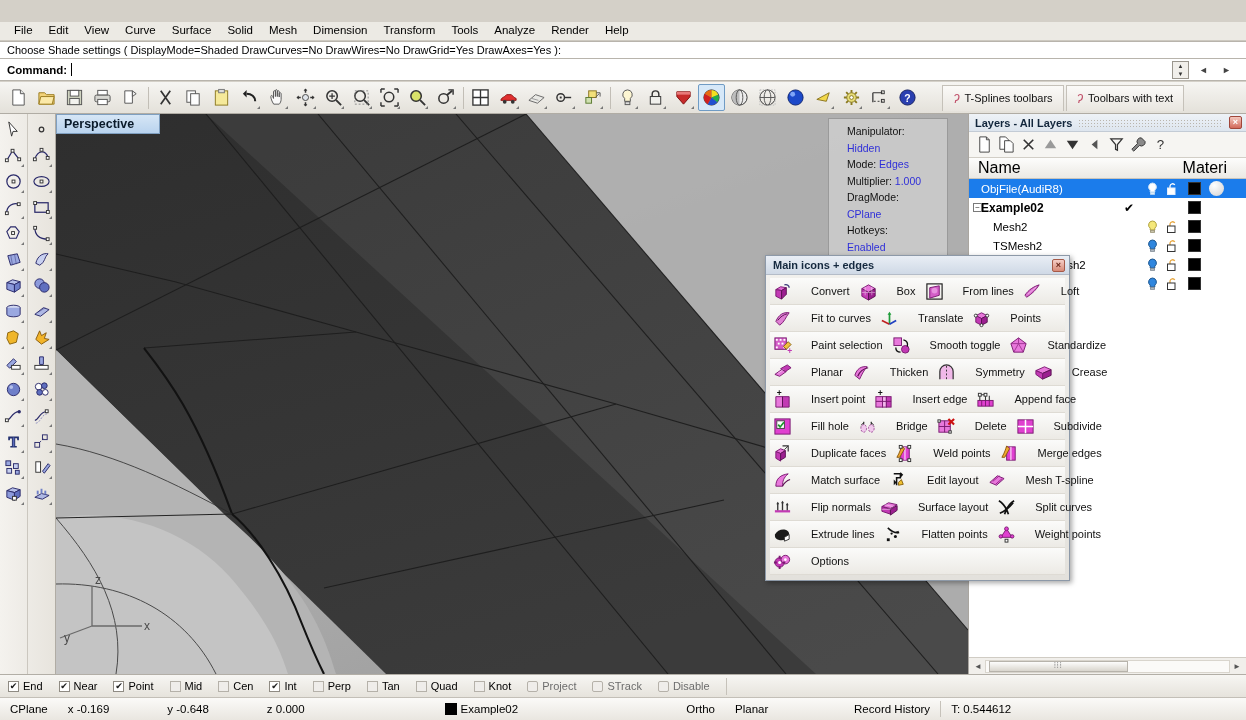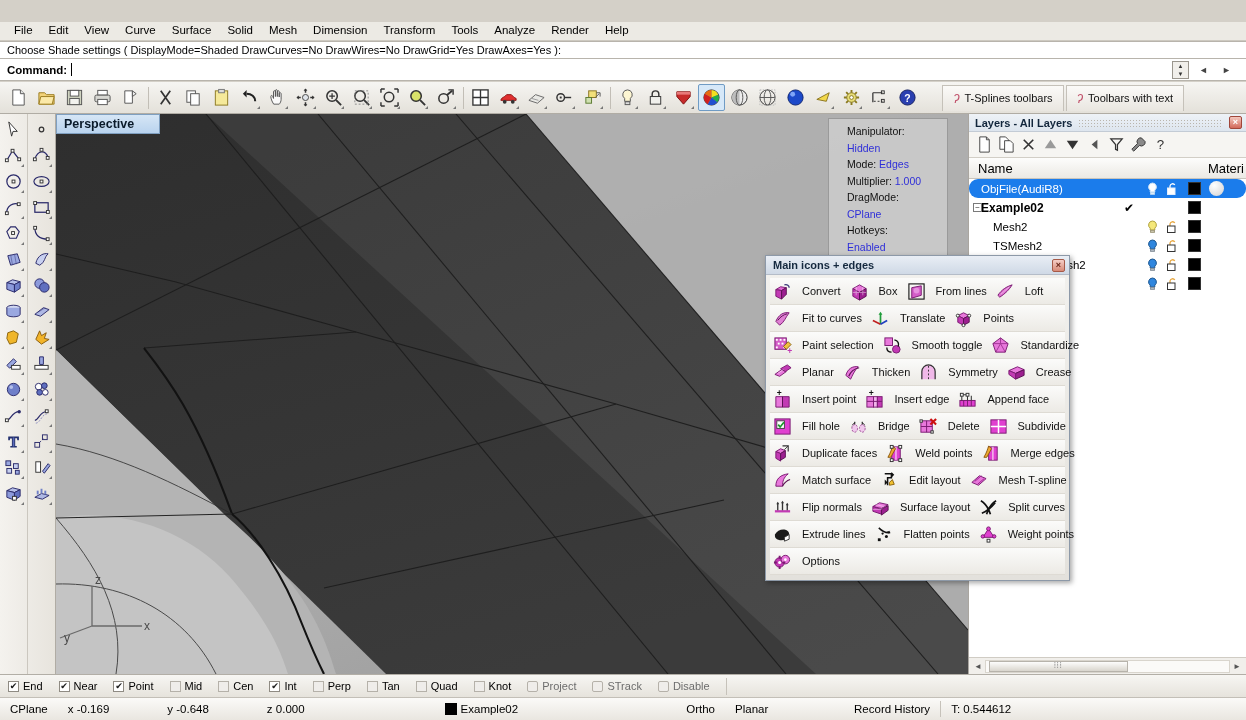--- a/index.html
+++ b/index.html
@@ -165,21 +165,21 @@
     border:1px solid #a65a48; border-radius:2px;
     display:flex; align-items:center; justify-content:center;
     font-size:9px; color:#641f12; line-height:1;
   }
   .fp-body { padding: 3px 4px 5px 4px; }
   .fp-row {
     display:flex; align-items:center; height:27px;
     background: linear-gradient(180deg,#fbfbfa,#eceae5);
     border-bottom: 1px solid #dedbd4;
   }
-  .fp-cell { display:flex; align-items:center; gap:10px; padding:0 6px 0 3px; }
+  .fp-cell { display:flex; align-items:center; gap:19px; padding:0 6px 0 3px; }
   .fp-cell .lab { font-size:11px; color:#111; white-space:nowrap; }
   .ic { width:19px; height:19px; flex:none; display:block; }
 
   
   .layers {
     position: absolute; left: 968px; top: 114px; width: 278px; height: 560px;
     background: #f3f2ef; border-left: 1px solid #aaa6a0;
     display:flex; flex-direction:column;
   }
   .ly-title {
@@ -202,28 +202,28 @@
     height:26px; display:flex; align-items:center; gap:2px; padding-left:5px;
     border-bottom:1px solid #d2cec6; background:#f6f5f2;
   }
   .ly-tbtn {
     width:20px; height:20px; display:flex; align-items:center; justify-content:center;
     border:1px solid transparent; border-radius:2px;
   }
   .ly-head {
     height:21px; display:flex; align-items:center;
     background: linear-gradient(180deg,#fdfdfc,#ebe9e4);
-    border-bottom:1px solid #c8c4bc; font-size:13px; color:#000;
+    border-bottom:1px solid #c8c4bc; font-size:16px; color:#000;
   }
   .ly-head .h1 { padding-left:9px; width:160px; }
   .ly-head .hspace { flex:1; }
-  .ly-head .h2 { padding-right:2px; }
+  .ly-head .h2 { padding-right:19px; }
   .ly-list { flex:1; background:#fff; overflow:hidden; position:relative; }
   .ly-row { height:19px; display:flex; align-items:center; font-size:11.5px; color:#000; position:relative; }
-  .ly-row.sel { background:#1b7ceb; color:#fff;border-radius:9px; }
+  .ly-row.sel { background:#1b7ceb; color:#fff; }
   .ly-name { flex:1; padding-left:6px; white-space:nowrap; }
   .ly-name.ind1 { padding-left:24px; }
   .ly-name.ind0 { padding-left:12px; }
   .ly-name.bold { font-weight:bold; font-size:12px; }
   .ly-expander {
     position:absolute; left:4px; top:5px; width:9px; height:9px;
     border:1px solid #7a7a7a; background:#fff;
     display:flex; align-items:center; justify-content:center;
     font-size:8px; line-height:1; color:#333;
   }

